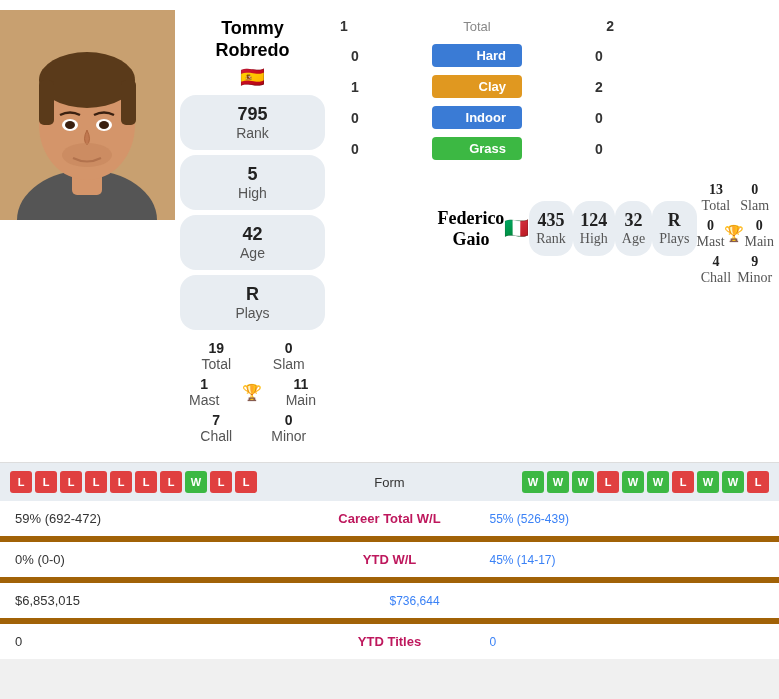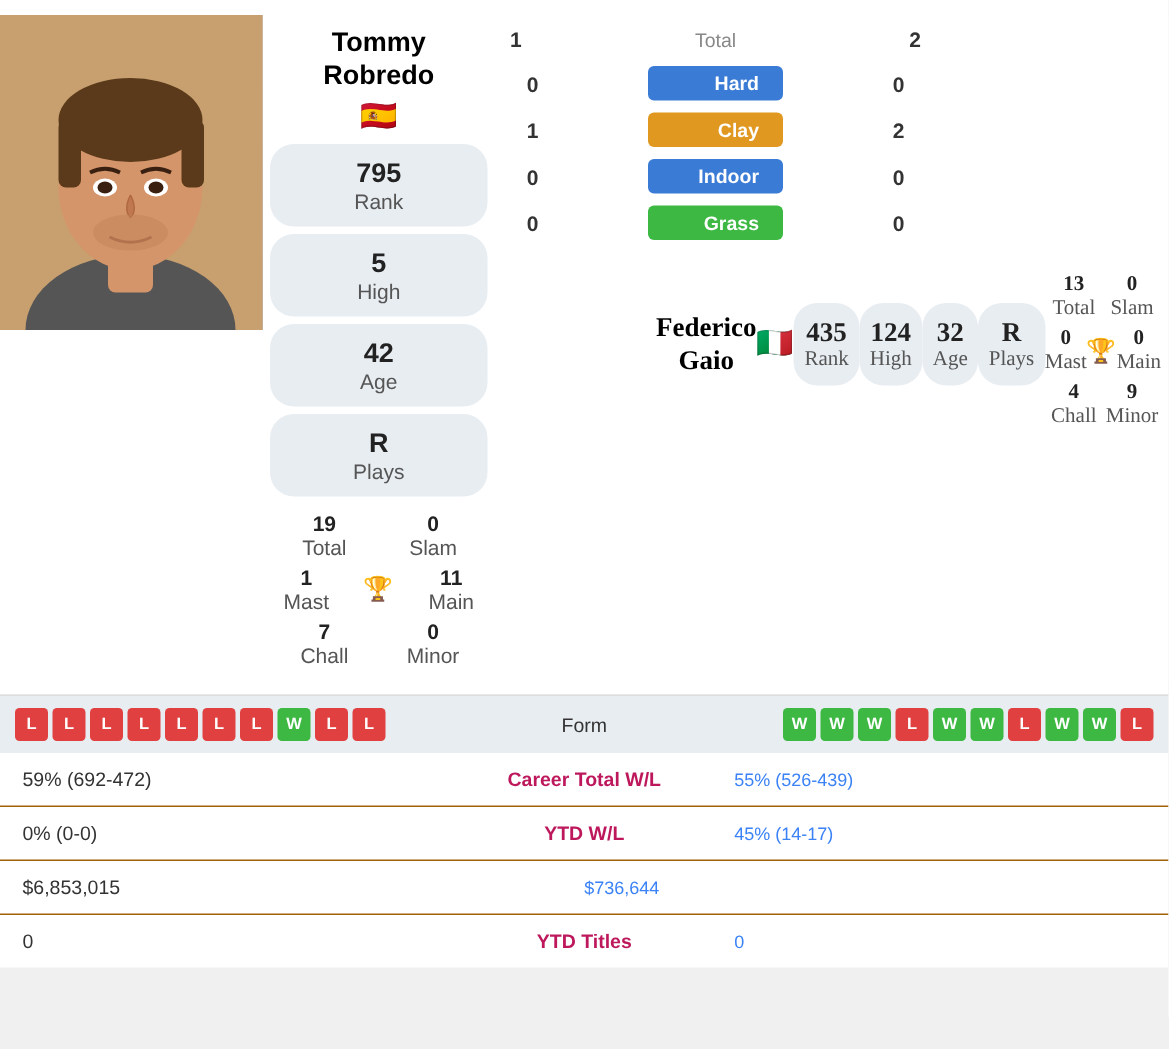--- a/index.html
+++ b/index.html
@@ -220,21 +220,21 @@
 
     
     .stats-table {
       width: 100%;
       background: #fff;
     }
 
     .stats-table-row {
       display: flex;
       align-items: center;
-      border-bottom: 1px solid #a16207;
+      border-bottom: 6px solid #a16207;
       padding: 10px 15px;
     }
 
     .stats-table-row:last-child {
       border-bottom: none;
     }
 
     .stats-left-val {
       flex: 1;
       text-align: left;

